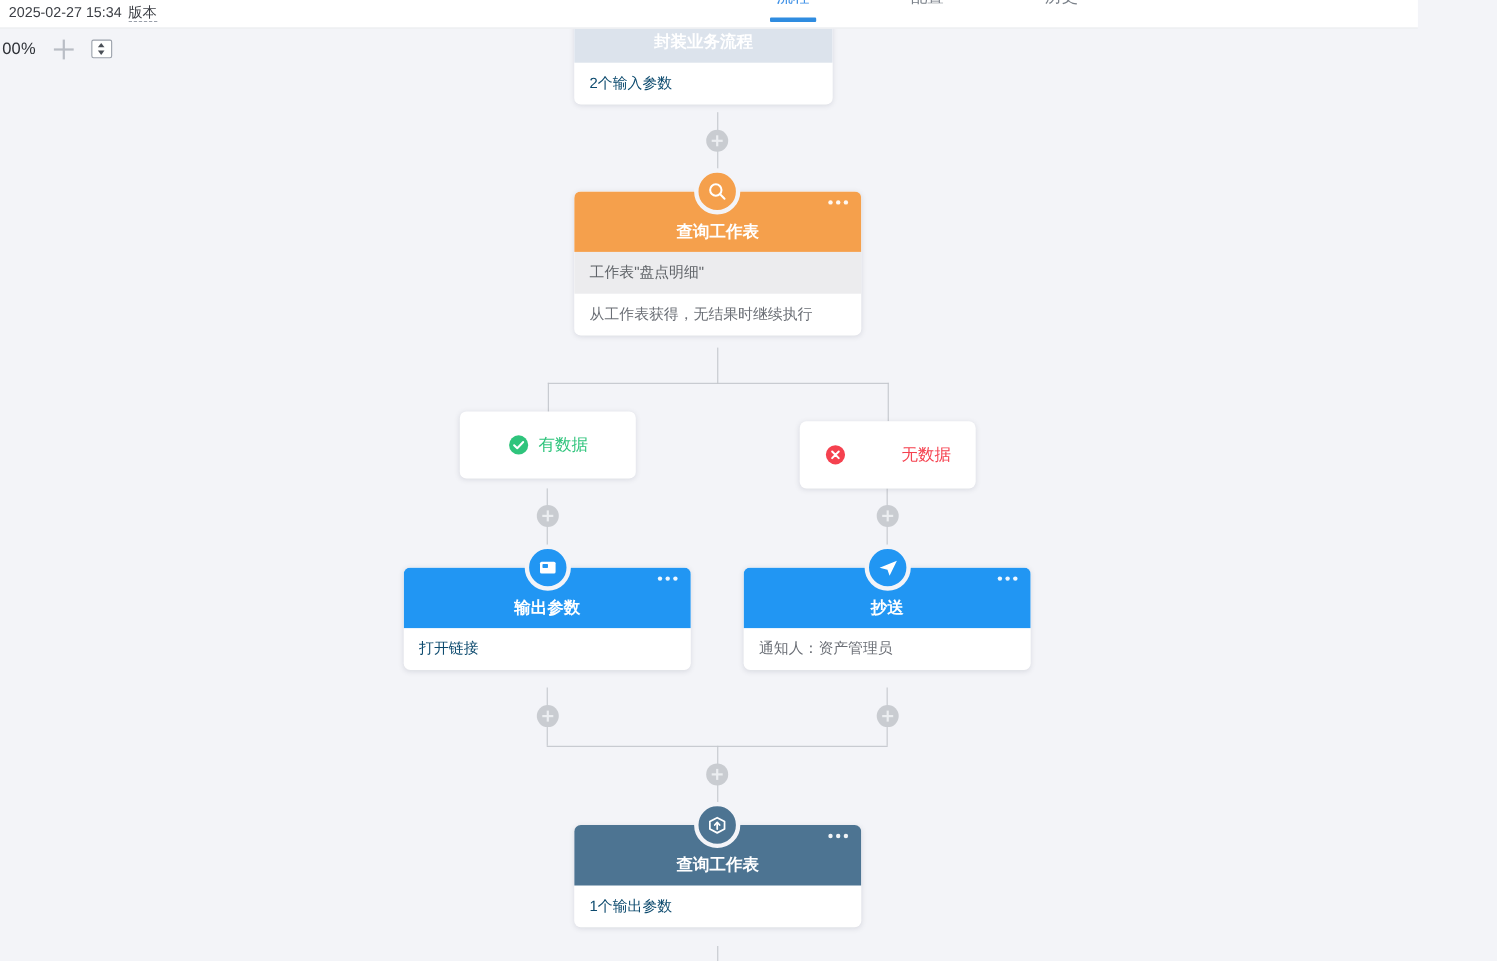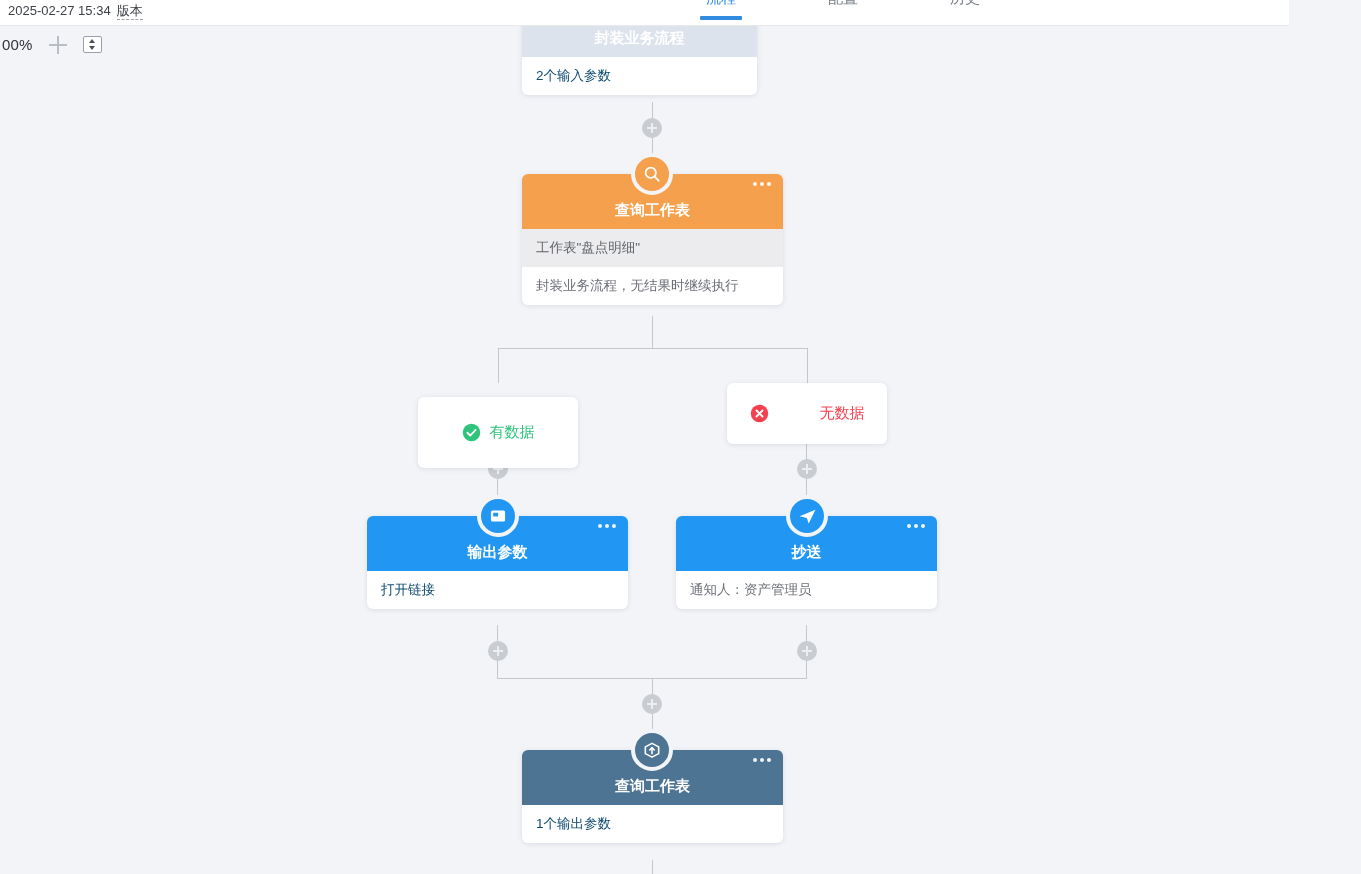--- a/index.html
+++ b/index.html
@@ -304,30 +304,30 @@
       <div class="node-head orange">
         <span>查询工作表</span>
         <span class="node-dots">
             <i></i>
             <i></i>
             <i></i>
           </span>
       </div>
       <div class="node-body">
         <div class="node-row shaded">工作表"盘点明细"</div>
-        <div class="node-row muted">封装业务流程，无结果时继续执行</div>
+        <div class="node-row muted">从工作表获得，无结果时继续执行</div>
       </div>
     </div>
 
     <div class="vline" style="left:652px; top:290px; height:33px;"></div>
     <div class="hline" style="left:498px; top:322px; width:310px;"></div>
     <div class="vline" style="left:498px; top:322px; height:35px;"></div>
     <div class="vline" style="left:807px; top:322px; height:35px;"></div>
 
-    <div class="branch-box" style="left:418px; top:371px; width:160px; height:71px;">
+    <div class="branch-box" style="left:418px; top:348px; width:160px; height:61px;">
       <svg class="cond-icon" viewBox="0 0 24 24">
         <circle cx="12" cy="12" r="11" fill="#2fc47c"></circle>
         <path d="M6.8 12.3 L10.4 15.8 L17.2 8.6" fill="none" stroke="#ffffff" stroke-width="2.3" stroke-linecap="round" stroke-linejoin="round"></path>
       </svg>
       <span class="branch-label ok">有数据</span>
     </div>
 
     <div class="branch-box" style="left:727px; top:357px; width:160px; height:61px;">
       <svg class="cond-icon" viewBox="0 0 24 24">
         <circle cx="12" cy="12" r="11" fill="#f5414f"></circle>

